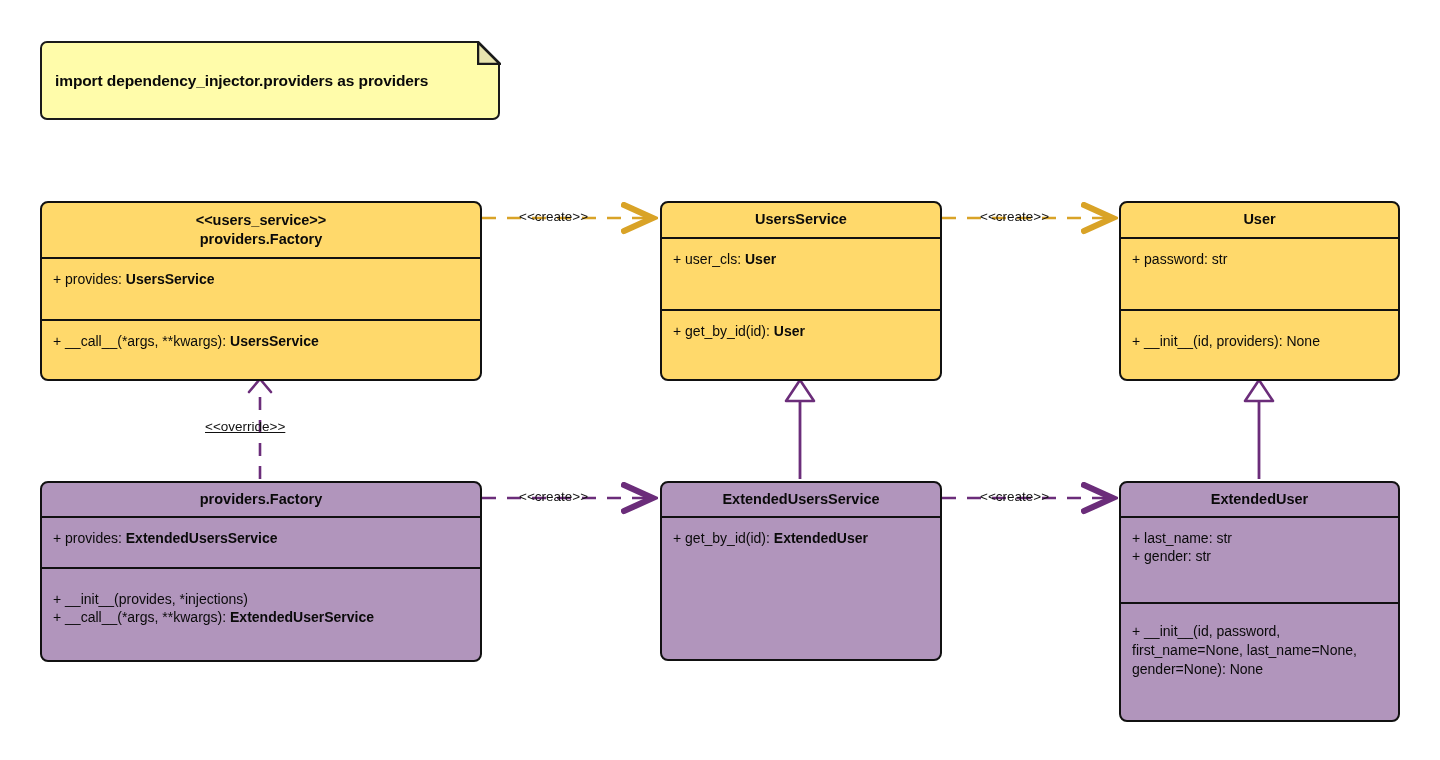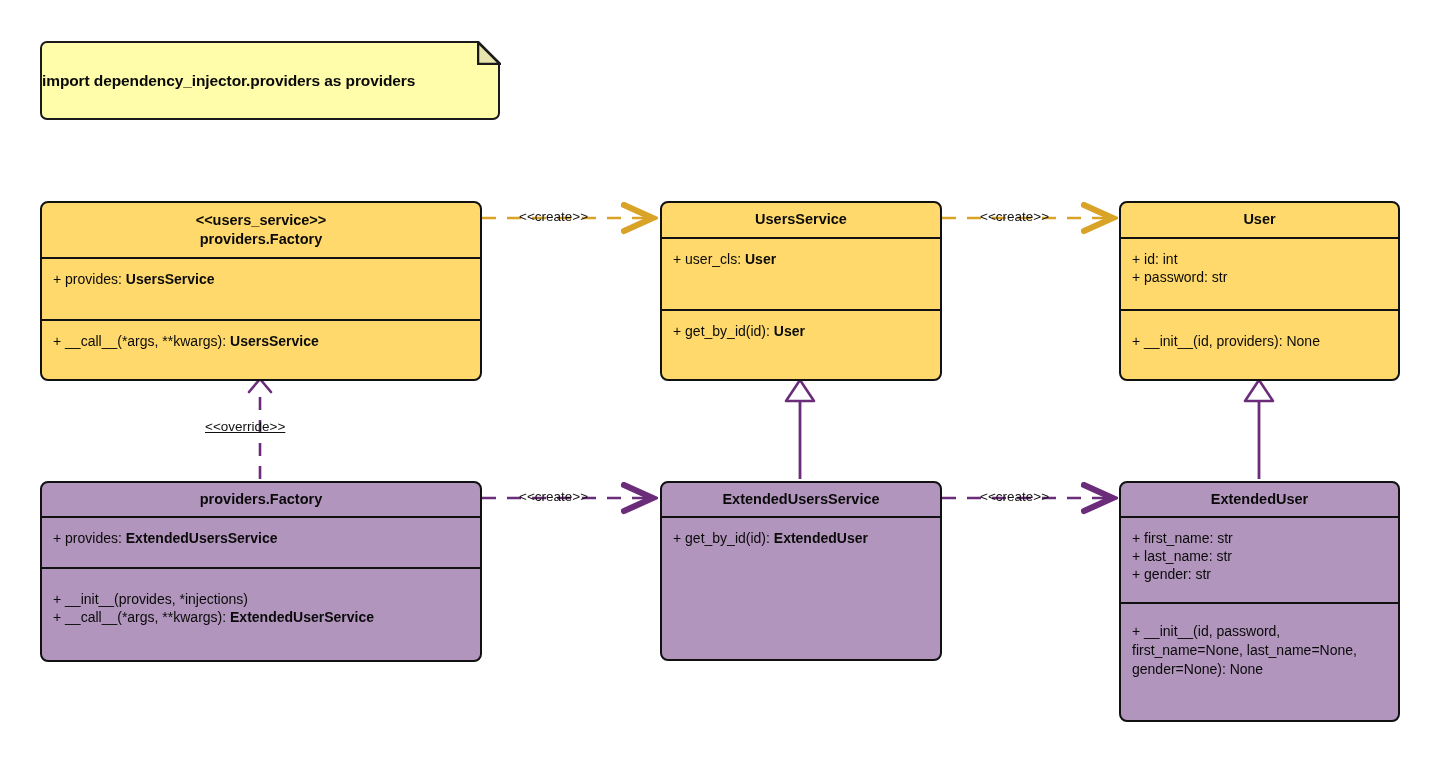--- a/index.html
+++ b/index.html
@@ -34,20 +34,21 @@
     box-sizing: border-box;
     display: flex;
     align-items: center;
     -webkit-clip-path: polygon(0 0, calc(100% - 22px) 0, 100% 22px, 100% 100%, 0 100%);
     clip-path: polygon(0 0, calc(100% - 22px) 0, 100% 22px, 100% 100%, 0 100%);
   }
   .note-text {
     font-size: 15.5px;
     font-weight: bold;
     color: #0a0a0a;
+    padding-left: 13px;
     letter-spacing: -0.1px;
     white-space: nowrap;
   }
   .note-fold {
     position: absolute;
     left: 477px;
     top: 41px;
     width: 24px;
     height: 24px;
     pointer-events: none;
@@ -185,21 +186,20 @@
   <div class="cls-section" style="height:71px;">
     <div class="cls-row">+ get_by_id(id): <span class="b">User</span></div>
   </div>
 </div>
 
 <div class="uml-class yellow" style="left:1119px; top:201px; width:281px; height:180px;">
   <div class="cls-title" style="height:36px;">
     <span>User</span>
   </div>
   <div class="cls-section" style="height:70px;">
-    <div class="cls-row">+ id: int</div>
     <div class="cls-row">+ password: str</div>
   </div>
   <div class="cls-section" style="height:71px; padding-top:22px;">
     <div class="cls-row">+ __init__(id, providers): None</div>
   </div>
 </div>
 
 <div class="uml-class purple" style="left:40px; top:481px; width:442px; height:181px;">
   <div class="cls-title" style="height:35px;">
     <span>providers.Factory</span>
@@ -220,20 +220,19 @@
   <div class="cls-section" style="height:71px;">
     <div class="cls-row">+ get_by_id(id): <span class="b">ExtendedUser</span></div>
   </div>
 </div>
 
 <div class="uml-class purple" style="left:1119px; top:481px; width:281px; height:241px;">
   <div class="cls-title" style="height:35px;">
     <span>ExtendedUser</span>
   </div>
   <div class="cls-section" style="height:84px;">
-    <div class="cls-row">+ first_name: str</div>
     <div class="cls-row">+ last_name: str</div>
     <div class="cls-row">+ gender: str</div>
   </div>
   <div class="cls-section" style="height:119px; padding-top:18px; line-height:1.36;">
     <div class="cls-row wrap">+ __init__(id, password, first_name=None, last_name=None, gender=None): None</div>
   </div>
 </div>
 
 </body></html>

